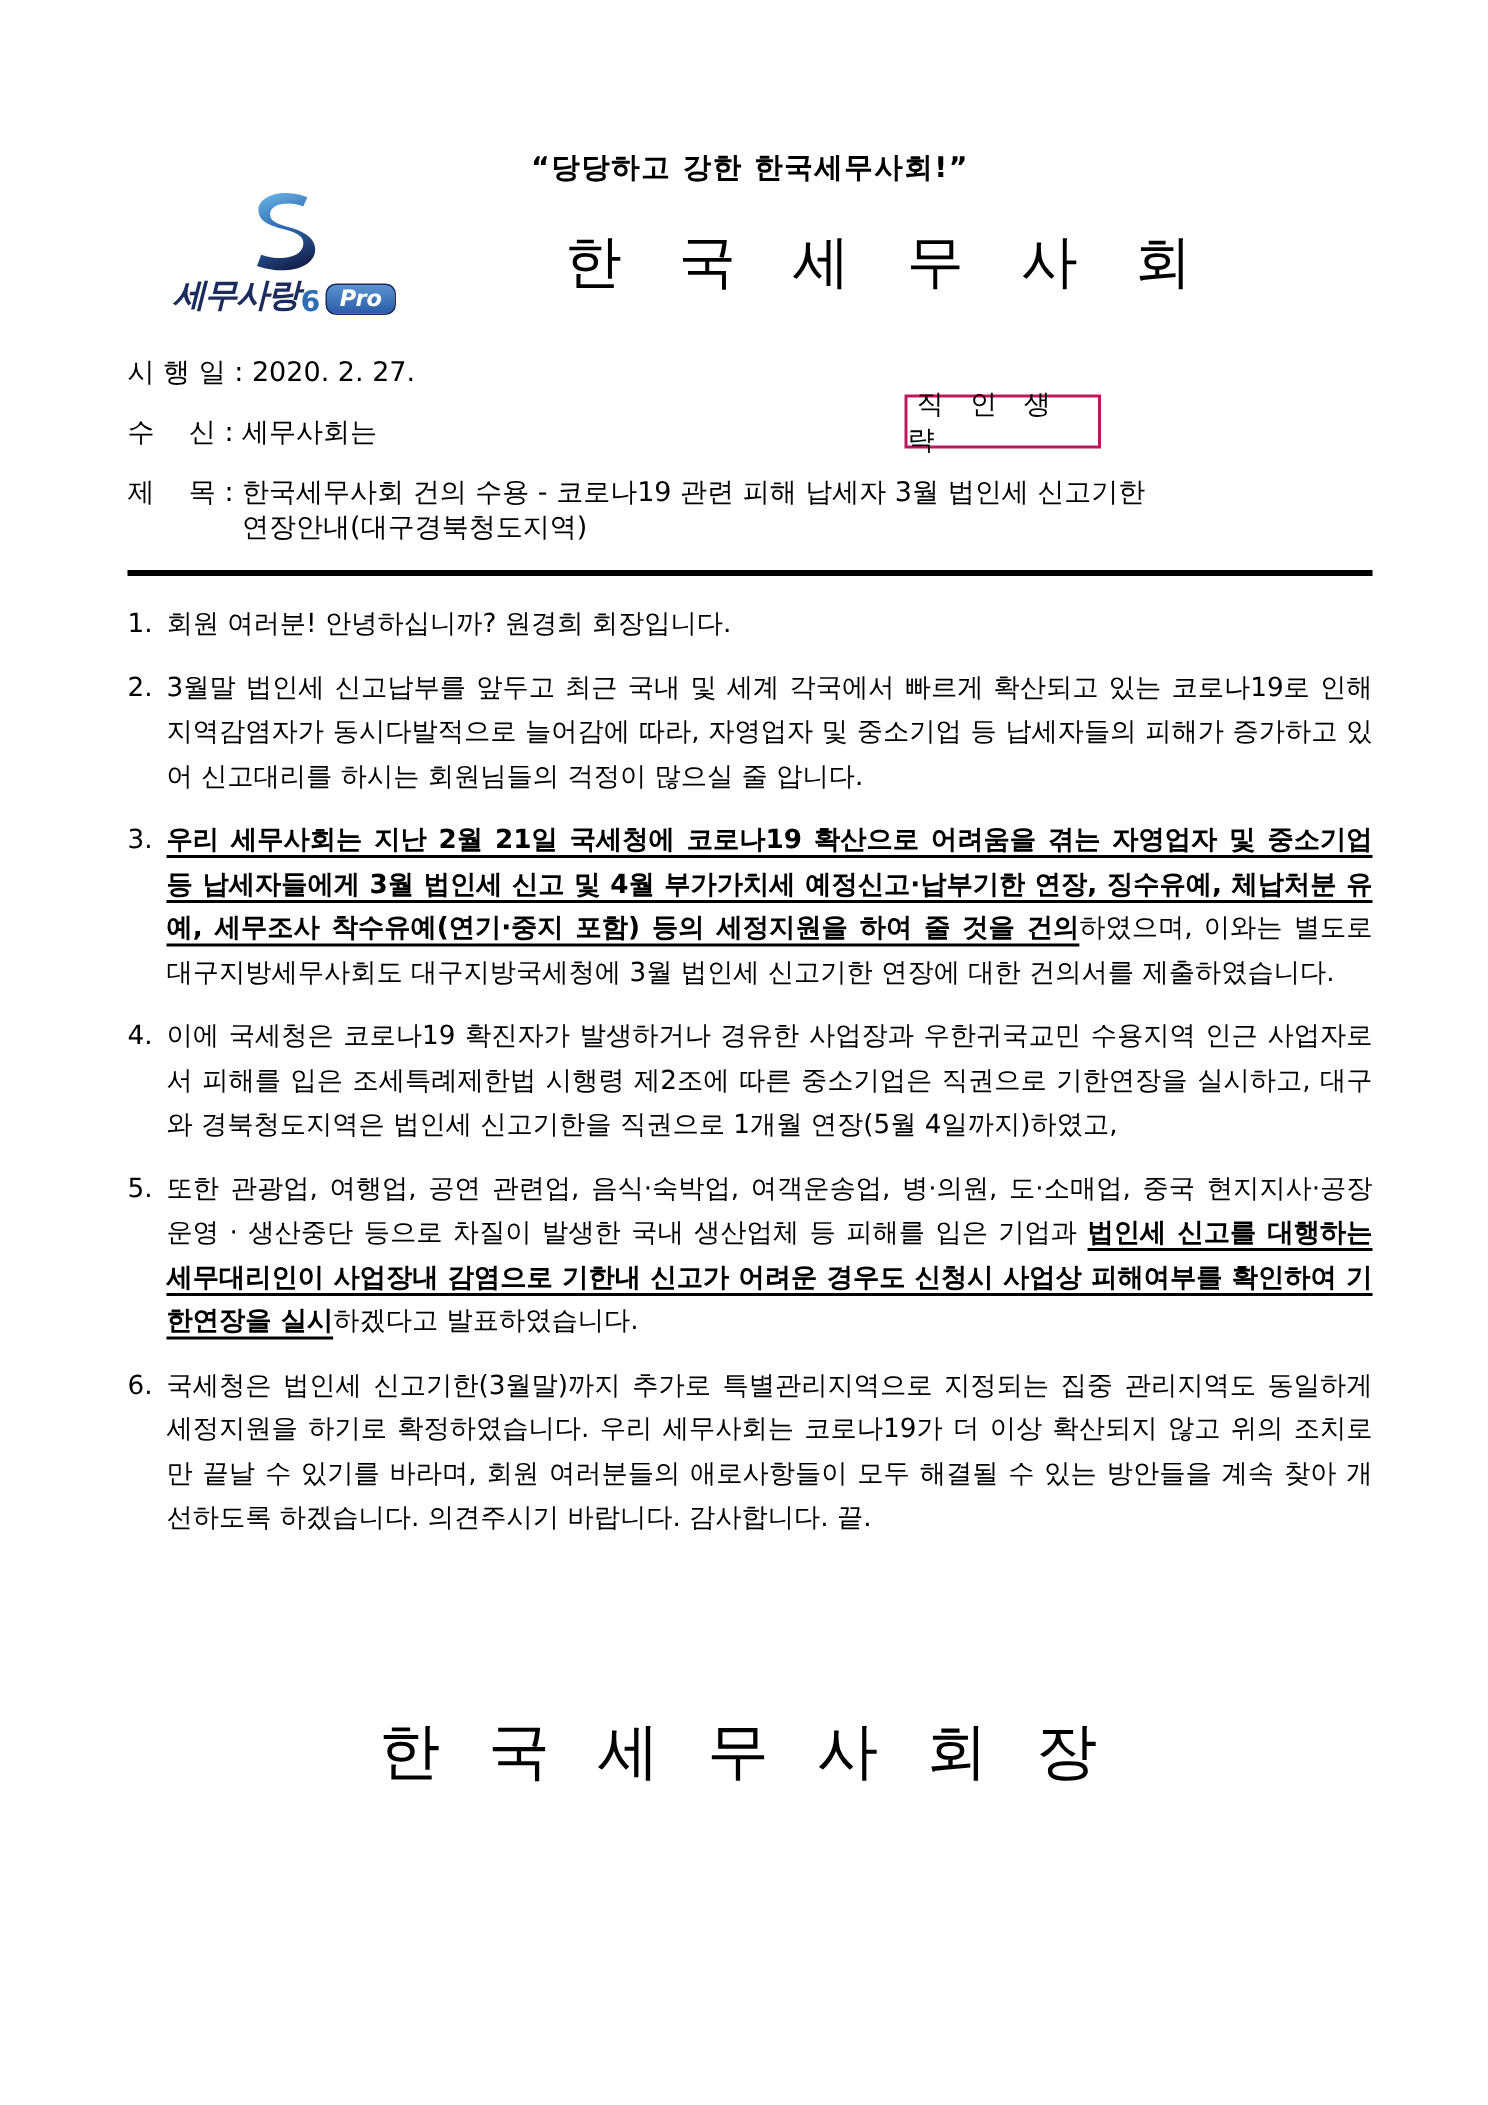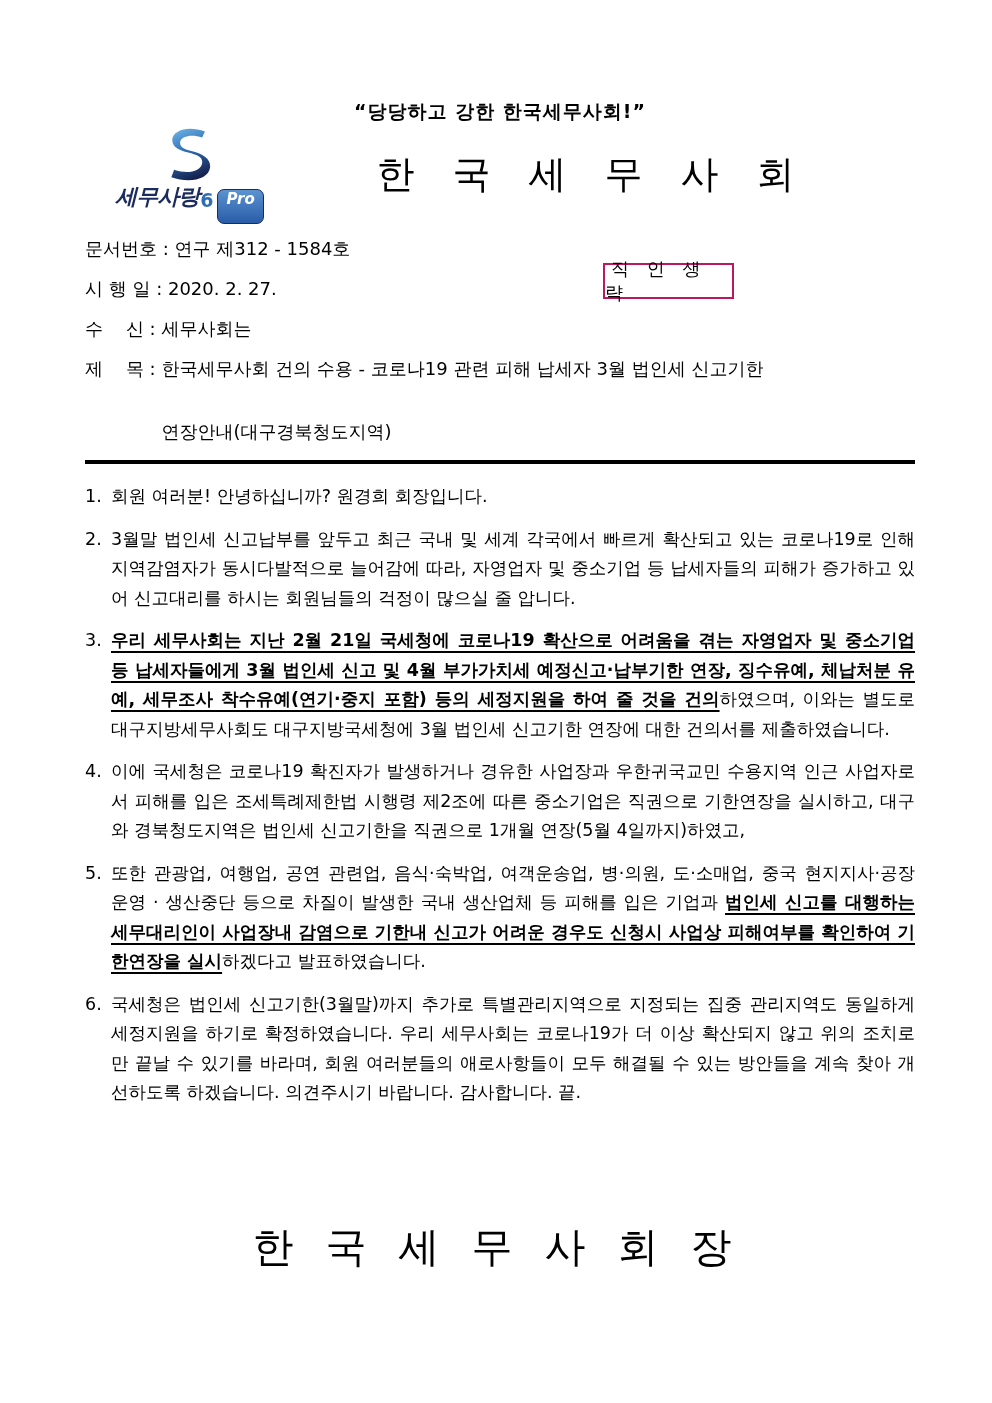--- a/index.html
+++ b/index.html
@@ -12,37 +12,37 @@
 
   
   .slogan { margin-top:99px; text-align:center; font-size:19px; font-weight:bold; letter-spacing:1px; }
   .header-row { position:relative; height:88px; margin-top:2px; }
   .logo { position:absolute; left:12px; top:-2px; width:185px; text-align:right; }
   .logo-icon svg { display:block; margin:0 auto; }
   .brand-row { display:flex; align-items:baseline; justify-content:center; margin-top:1px; }
   .brand-name { color:#1c2b5e; font-weight:800; font-style:italic; font-size:22px; letter-spacing:-1px; }
   .brand-six { color:#2f6db4; font-weight:800; font-size:19px; margin-left:1px; position:relative; top:3px; }
   .brand-badge {
-    display:inline-block; margin-left:4px; padding:0 8px 15px; border-radius:7px;
+    display:inline-block; margin-left:4px; padding:0 8px 1px; border-radius:7px;
     background:linear-gradient(#5b93d0,#2a5ca8); border:1px solid #1c2b5e;
     color:#fff; font-weight:bold; font-style:italic; font-size:15px;
   }
   .org-title { position:absolute; left:190px; right:0; top:22px; text-align:center;
     font-size:38px; font-weight:500; letter-spacing:38px; text-indent:19px; white-space:nowrap; }
 
   
   .info-box { margin-top:8px; border:2px solid #000; padding:3px 8px 4px; font-size:18px; line-height:25px; }
   .info-line { white-space:pre; letter-spacing:0.2px; }
 
   
   .meta { position:relative; margin-top:22px; font-size:18px; }
   .meta-row { display:flex; margin-bottom:17px; line-height:23px; }
   .meta-label { white-space:pre; }
   .meta-value { white-space:pre; }
-  .subject-value .line2 { display:block;margin-top:40px; }
+  .subject-value .line2 { display:block; }
   .seal-box {
     position:absolute; left:518px; top:26px; width:131px; height:36px;
     border:2px solid #be185d; display:flex; align-items:center; justify-content:center;
     font-size:18px; letter-spacing:6px; text-indent:6px;
   }
 
   .divider { margin-top:6px; border-top:4px solid #000; }
 
   
   .body-text { margin-top:18px; font-size:17.5px; }
@@ -80,24 +80,20 @@
         <span class="brand-name">세무사랑</span>
           <span class="brand-six">6</span>
           <span class="brand-badge">Pro</span>
       </div>
     </div>
     <div class="org-title">한국세무사회</div>
   </div>
 
 
   <div class="meta">
-    <div class="meta-row">
-      <span class="meta-label">문서번호 : </span>
-      <span class="meta-value">연구 제312 - 1584호</span>
-    </div>
     <div class="meta-row">
       <span class="meta-label">시 행 일 : </span>
       <span class="meta-value">2020. 2. 27.</span>
     </div>
     <div class="seal-box">직 인 생 략</div>
     <div class="meta-row">
       <span class="meta-label">수    신 : </span>
       <span class="meta-value">세무사회는</span>
     </div>
     <div class="meta-row">

